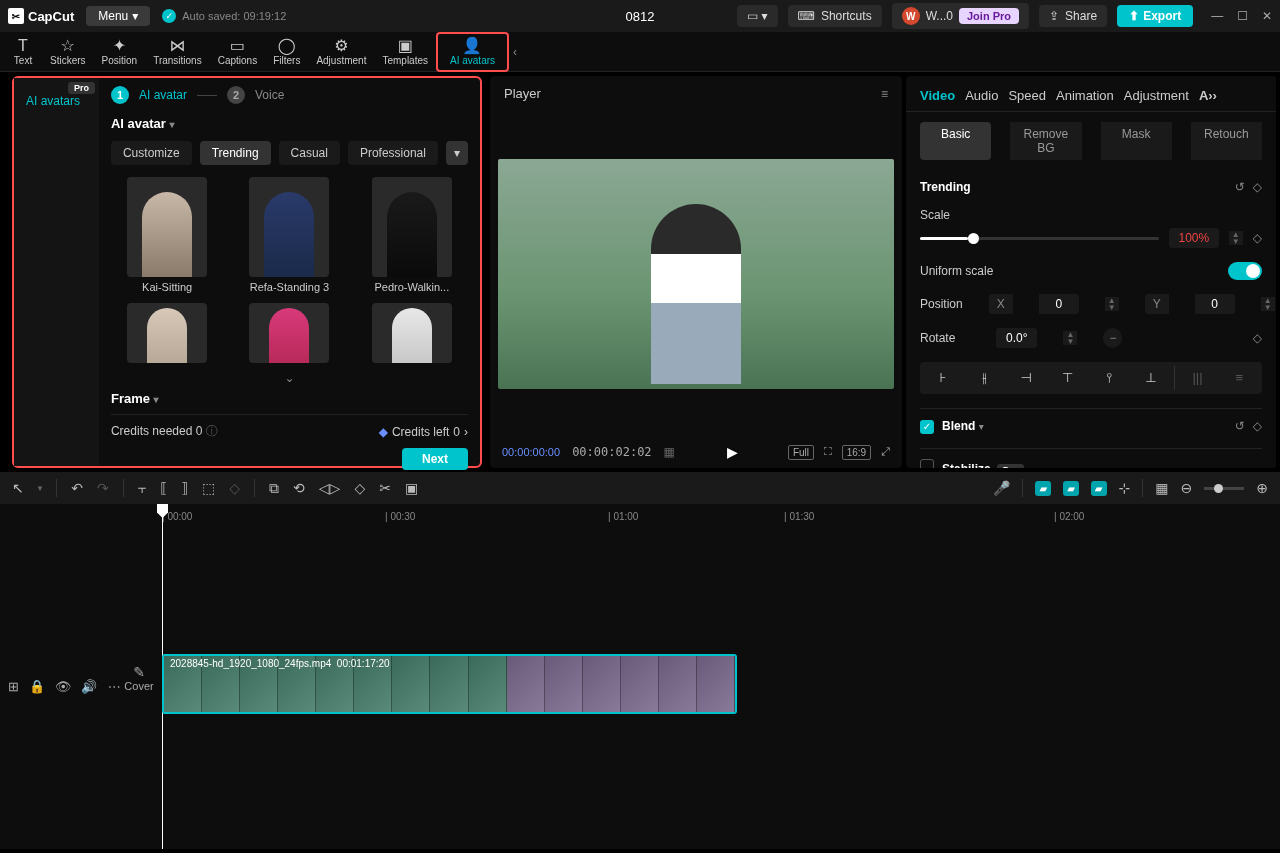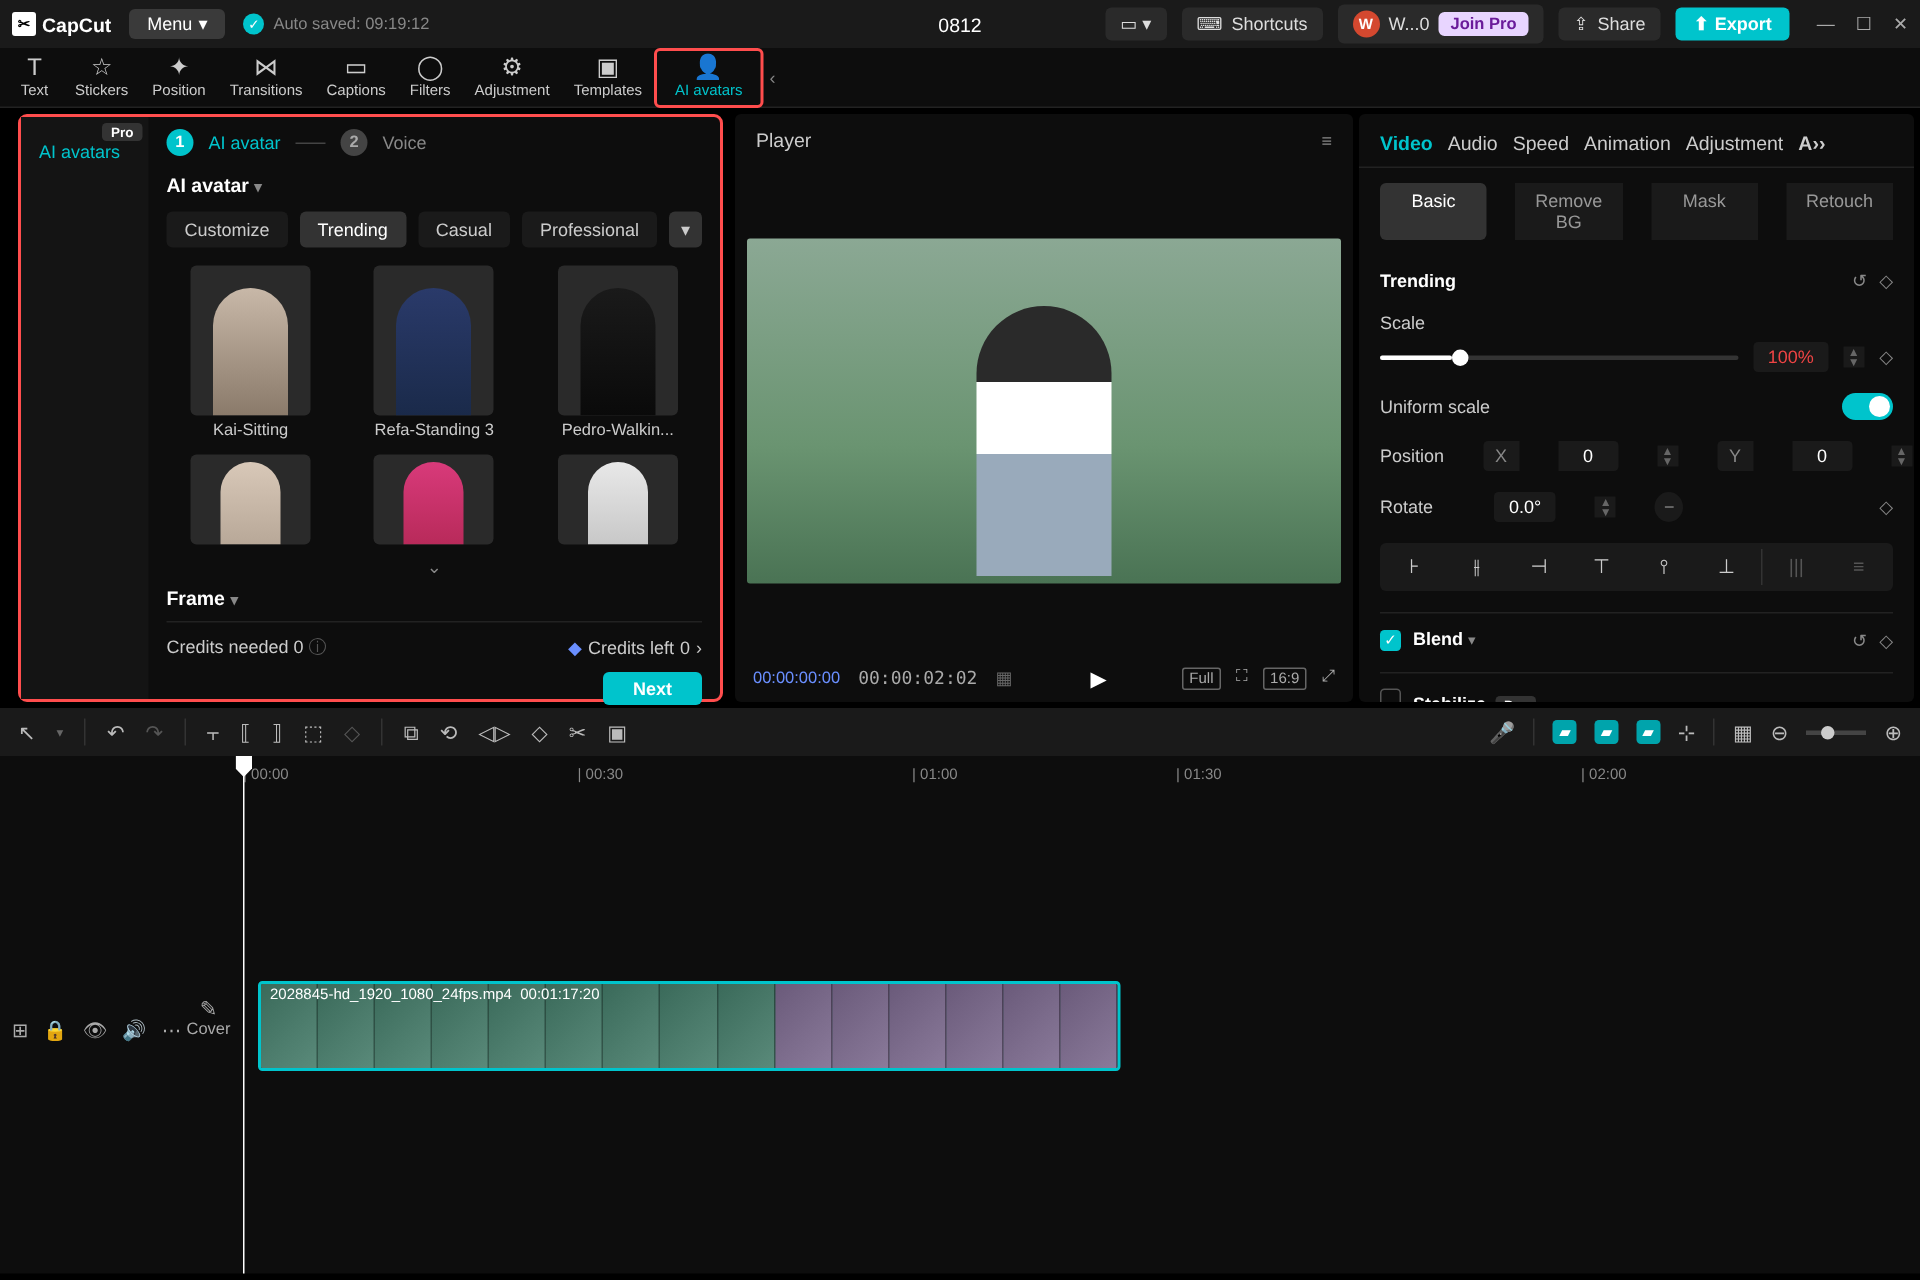--- a/index.html
+++ b/index.html
@@ -119,21 +119,21 @@
 .tl-pill { background: #00a4ac; padding: 2px 4px; border-radius: 3px; font-size: 10px; color: #fff; }
 
 
 .timeline { background: #0d0d0d; height: 345px; position: relative; }
 .ruler { height: 24px; display: flex; padding-left: 162px; color: #888; font-size: 10px; align-items: center; position: relative; }
 .ruler-tick { position: absolute; }
 .playhead { position: absolute; left: 162px; top: 0; bottom: 0; width: 1px; background: #fff; }
 .playhead-head { position: absolute; top: 0; left: -5px; width: 11px; height: 14px; background: #fff; clip-path: polygon(0 0, 100% 0, 100% 60%, 50% 100%, 0 60%); }
 .track-left-ctrls { position: absolute; left: 8px; top: 175px; display: flex; gap: 10px; color: #aaa; font-size: 13px; }
 .cover-box { position: absolute; left: 120px; top: 160px; width: 38px; text-align: center; color: #aaa; font-size: 11px; }
-.clip { position: absolute; left: 162px; top: 150px; width: 575px; height: 60px; border: 2px solid #00c4cc; border-radius: 3px; background: #1a3a3a; overflow: hidden; margin-left: 10px; }
+.clip { position: absolute; left: 162px; top: 150px; width: 575px; height: 60px; border: 2px solid #00c4cc; border-radius: 3px; background: #1a3a3a; overflow: hidden; }
 .clip-label { position: absolute; top: 2px; left: 6px; color: #fff; font-size: 10px; z-index: 2; }
 .clip-frames { display: flex; height: 100%; }
 .clip-frame { flex: 1; background: linear-gradient(135deg, #3a6a5a, #5a8a7a); border-right: 1px solid rgba(0,0,0,0.3); }
 .clip-frame.alt { background: linear-gradient(135deg, #6a5a7a, #8a7a9a); }
 </style>
 </head>
 <body>
 
 <div class="topbar">
   <div class="logo">

